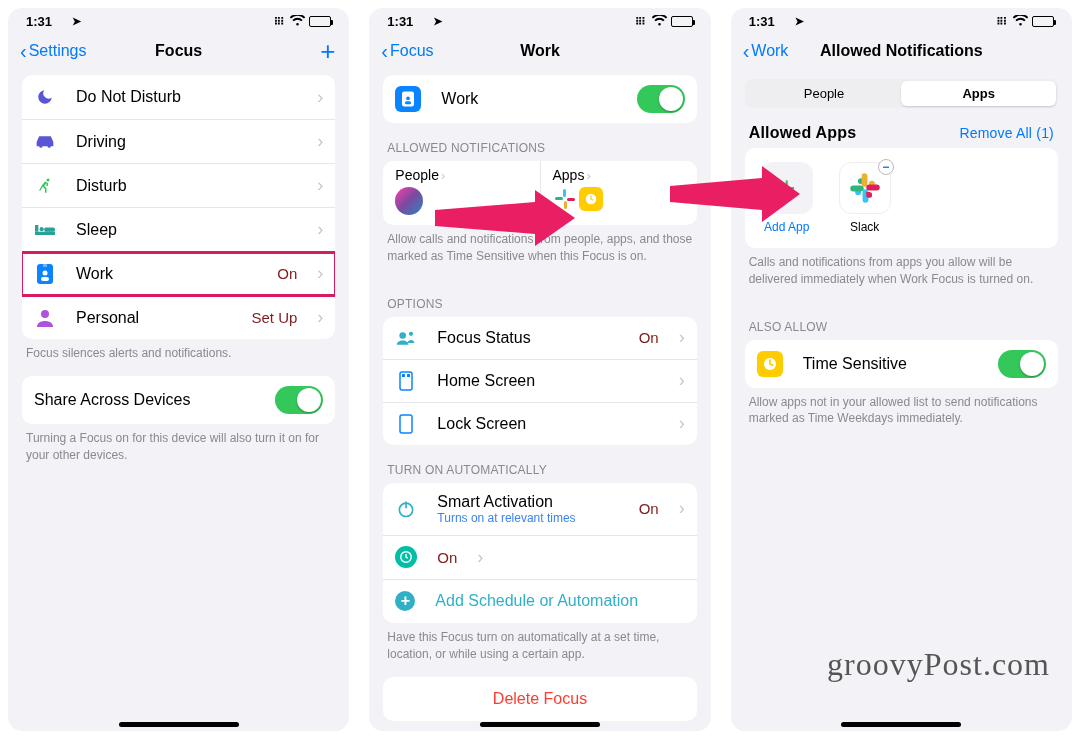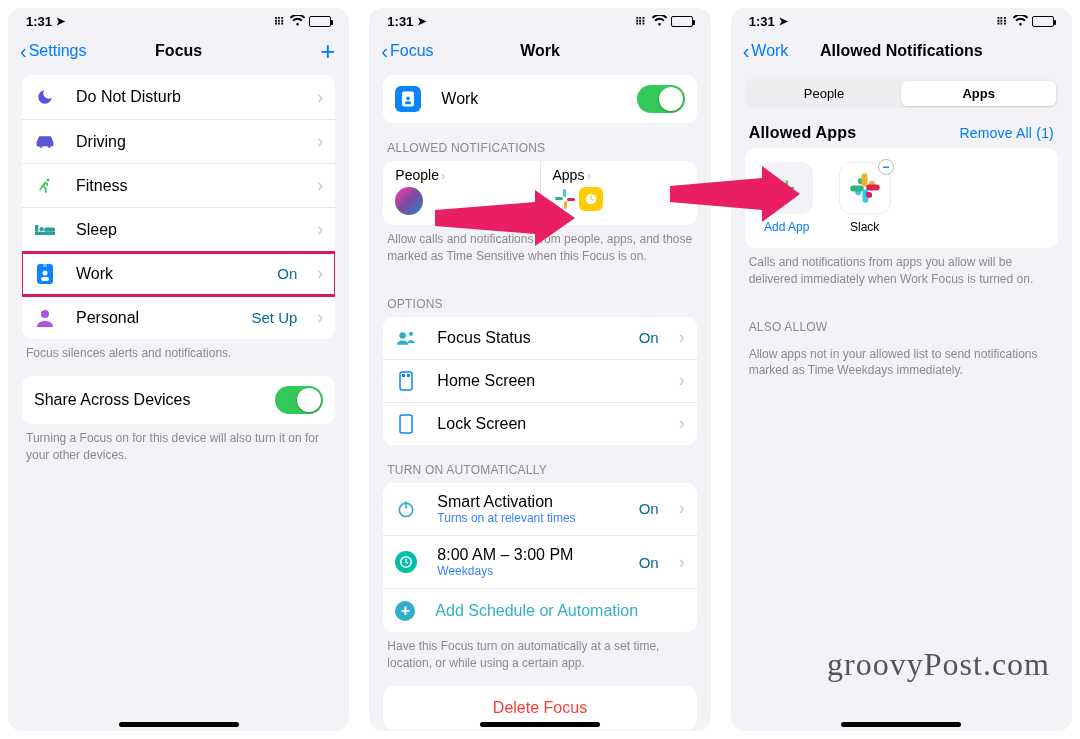--- a/index.html
+++ b/index.html
@@ -26,21 +26,21 @@
   }
   .status-bar {
     display: flex;
     justify-content: space-between;
     align-items: center;
     padding: 6px 18px 2px 18px;
     font-size: 13px;
     font-weight: 600;
     color: #000;
   }
-  .status-left { display:flex; align-items:center; gap:4px;}
+  .status-left { display:flex; align-items:center; gap:20px;}
   .status-right { display:flex; align-items:center; gap:4px;}
   .loc-arrow { font-size:11px; }
   .signal-dots { letter-spacing:-1px; font-size:10px;}
   .wifi-icn { font-size:12px; }
   .batt { width:22px; height:11px; border:1px solid #000; border-radius:2px; position:relative;}
   .batt::after{content:""; position:absolute; right:-3px; top:3px; width:2px; height:5px; background:#000; border-radius:0 1px 1px 0;}
   .batt-fill{ background:#000; height:100%; width:75%; border-radius:1px;}
   .nav {
     display: flex;
     align-items: center;
@@ -67,21 +67,21 @@
     padding:10px 12px;
     gap:20px;
     min-height:44px;
     position:relative;
   }
   .row.thin{ min-height:38px;justify-content:space-between;}
   .row + .row { border-top:0.5px solid #e5e5ea;}
   .row .icn{ width:22px; height:22px; display:flex; align-items:center; justify-content:center; font-size:16px; flex-shrink:0;}
   .row-label{ flex:1; color:#000;}
   .row-sub{ font-size:12px; color:#3b82f6; line-height:1.2;}
-  .row-right{ color:#0369a1; font-size:15px; }
+  .row-right{ color:#7f1d1d; font-size:15px; }
   .chevr{ color:#c7c7cc; font-size:18px; }
   .footer-note{ font-size:12px; color:#8a8a8e; padding:6px 4px 14px 4px; line-height:1.4;}
   .toggle{ width:48px; height:28px; border-radius:14px; background:#34c759; position:relative; flex-shrink:0;}
   .toggle::after{content:""; position:absolute; right:2px; top:2px; width:24px; height:24px; border-radius:50%; background:#fff; box-shadow:0 1px 2px rgba(0,0,0,0.3);}
   .highlight-box{ position:absolute; border:3px solid #d81b60; pointer-events:none;}
   .delete { color:#ff3b30; }
   .home-ind{ position:absolute; bottom:4px; left:50%; transform:translateX(-50%); width:120px; height:5px; background:#000; border-radius:3px;}
   .seg-control{
     display:flex; background:#eeeef0; border-radius:8px; padding:2px; margin:4px 0 8px 0;
   }
@@ -154,21 +154,21 @@
         <span class="row-label">Driving</span>
         <span class="chevr">›</span>
       </div>
       <div class="row">
         <span class="icn" style="color:#34c759;">
           <svg width="18" height="18" viewBox="0 0 24 24" fill="currentColor">
               <circle cx="16" cy="4" r="2"></circle>
               <path d="M14 8l-3 4 3 3v6h-2v-5l-3-3-3 5H4l4-7 4-5 4 2v4h-2z"></path>
             </svg>
         </span>
-        <span class="row-label">Fitness</span>
+        <span class="row-label">Disturb</span>
         <span class="chevr">›</span>
       </div>
       <div class="row">
         <span class="icn" style="color:#2aa198;">
           <svg width="20" height="14" viewBox="0 0 24 16" fill="currentColor">
               <rect y="10" width="24" height="4"></rect>
               <rect y="2" width="4" height="8"></rect>
               <circle cx="8" cy="7" r="2.5"></circle>
               <rect x="11" y="5" width="13" height="5" rx="2"></rect>
             </svg>
@@ -344,24 +344,20 @@
         <span class="row-right">On</span>
         <span class="chevr">›</span>
       </div>
       <div class="row">
         <span class="icn" style="color:#fff; background:#00bfa5; border-radius:50%; width:22px; height:22px;">
           <svg width="14" height="14" viewBox="0 0 24 24" fill="none" stroke="#fff" stroke-width="2.5">
               <circle cx="12" cy="12" r="9"></circle>
               <path d="M12 7v5l3 2"></path>
             </svg>
         </span>
-        <div style="flex:1;">
-          <div>8:00 AM – 3:00 PM</div>
-          <div class="row-sub">Weekdays</div>
-        </div>
         <span class="row-right">On</span>
         <span class="chevr">›</span>
       </div>
       <div class="row">
         <span class="icn" style="color:#fff; background:#30b0c7; border-radius:50%; width:20px; height:20px; font-size:16px; font-weight:700;">+</span>
         <span class="row-label" style="color:#30b0c7;">Add Schedule or Automation</span>
       </div>
     </div>
     <div class="footer-note">Have this Focus turn on automatically at a set time, location, or while using a certain app.</div>
 
@@ -426,20 +422,32 @@
               <path fill="#E01E5A" d="M78 77a12 12 0 1 1 0 24 12 12 0 0 1-12-12V77zM78 71a12 12 0 1 1 0-24h31a12 12 0 1 1 0 24z"></path>
             </svg>
           </div>
           <span>Slack</span>
         </div>
       </div>
     </div>
     <div class="footer-note">Calls and notifications from apps you allow will be delivered immediately when Work Focus is turned on.</div>
 
     <div class="section-header">ALSO ALLOW</div>
+    <div class="card">
+      <div class="row">
+        <span class="ts-icn">
+          <svg width="16" height="16" viewBox="0 0 24 24">
+              <circle cx="12" cy="12" r="9" fill="#fff"></circle>
+              <path d="M12 6v6l4 2" stroke="#ffcc00" stroke-width="2.5" fill="none" stroke-linecap="round"></path>
+            </svg>
+        </span>
+        <span class="row-label">Time Sensitive</span>
+        <span class="toggle"></span>
+      </div>
+    </div>
     <div class="footer-note">Allow apps not in your allowed list to send notifications marked as Time Weekdays immediately.</div>
   </div>
   <div class="home-ind"></div>
 </div>
 
 <div class="arrow" style="left:435px; top:198px;">
   <svg width="140" height="50">
       <polygon points="0,12 100,4 100,-8 140,20 100,48 100,36 0,28" fill="#e91e63"></polygon>
     </svg>
 </div>

